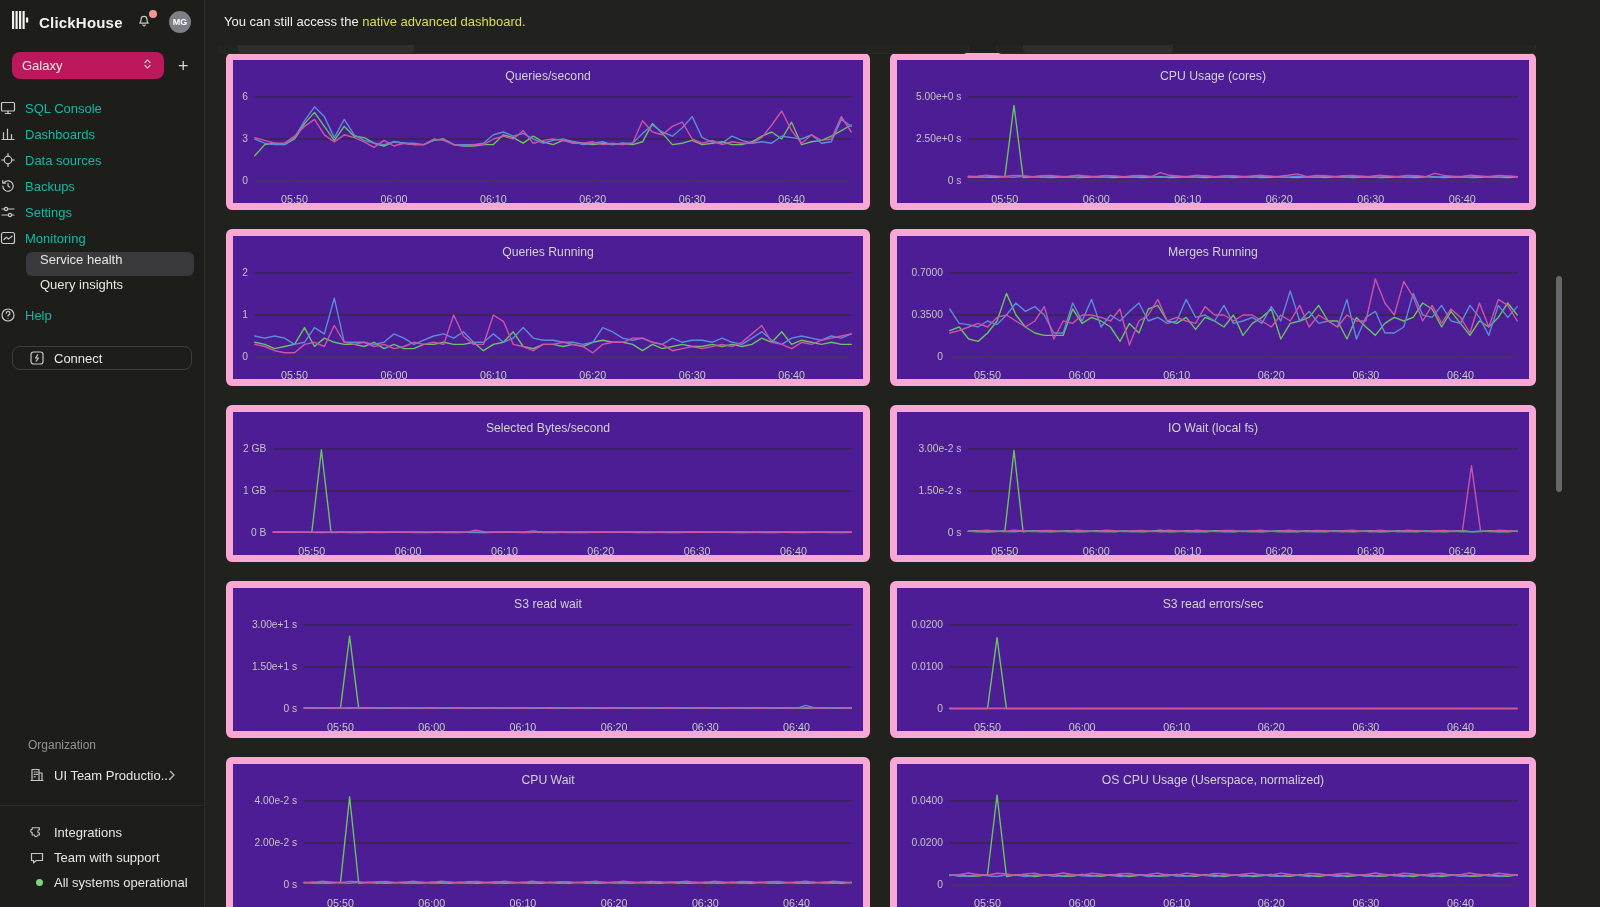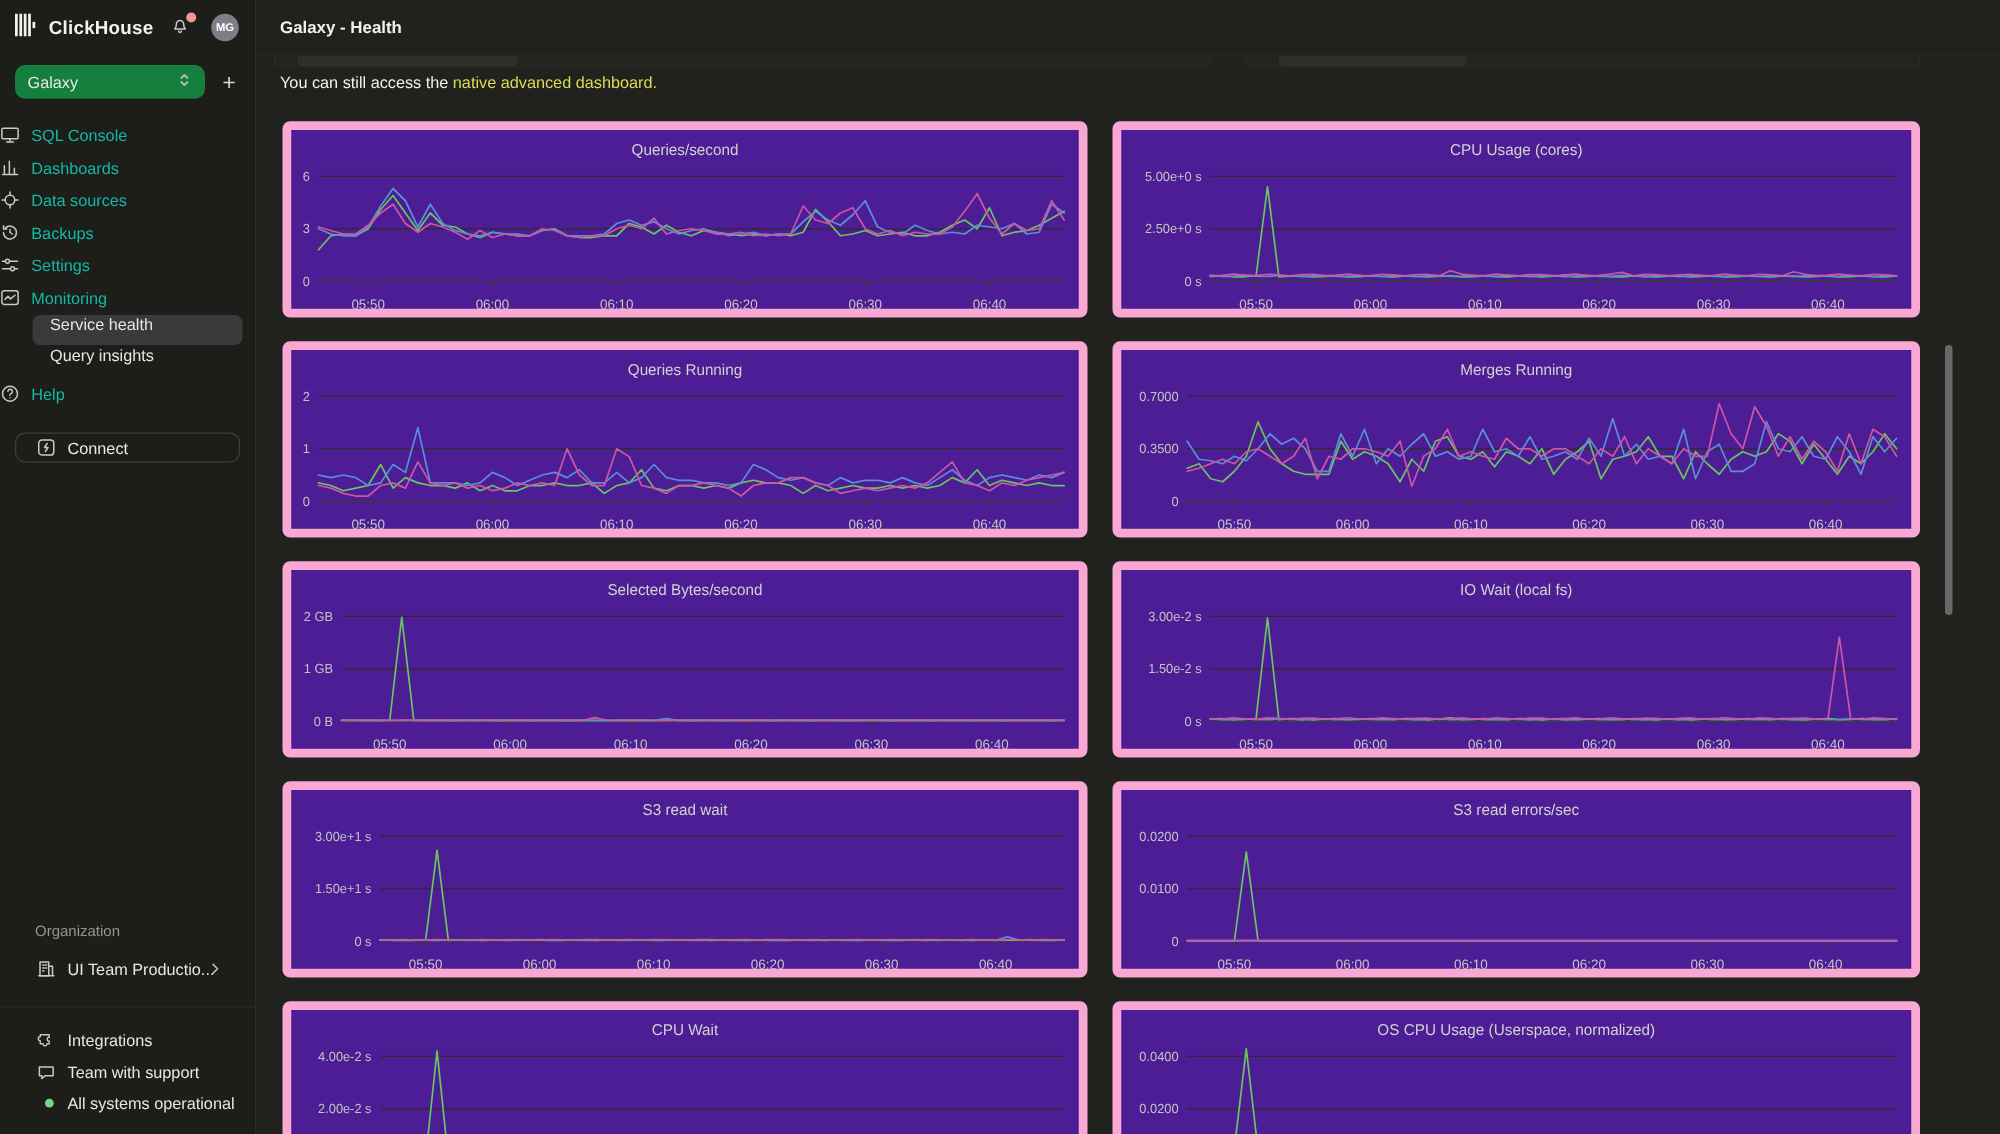--- a/index.html
+++ b/index.html
@@ -8,21 +8,21 @@
   
   .sidebar{position:absolute;left:0;top:0;width:205px;height:907px;background:#1d1d1a;
     border-right:1px solid #2c2c28;}
   .sb-head{display:flex;align-items:center;height:44px;padding:0 12px;position:relative;}
   .brand{font-size:15px;font-weight:bold;color:#f2f2ef;margin-left:8px;letter-spacing:.2px;}
   .bell-wrap{position:absolute;right:50px;top:13px;width:18px;height:18px;}
   .bell-dot{position:absolute;right:-3px;top:-3px;width:8px;height:8px;border-radius:50%;background:#f19895;}
   .avatar{position:absolute;right:13px;top:11px;width:22px;height:22px;border-radius:50%;
     background:#7e7e87;color:#fff;font-size:9px;font-weight:bold;display:flex;align-items:center;justify-content:center;}
   .selector-row{display:flex;align-items:center;margin:8px 12px 0 12px;}
-  .selector{flex:0 0 152px;height:27px;background:#15803d;border-radius:8px;display:flex;align-items:center;
+  .selector{flex:0 0 152px;height:27px;background:#be185d;border-radius:8px;display:flex;align-items:center;
     padding:0 10px;font-size:13px;color:#e8e8e5;}
   .selector .sel-label{flex:1;}
   .plus-btn{margin-left:14px;font-size:18px;color:#d4d4d0;line-height:1;cursor:default;}
   .nav{margin-top:16px;}
   .nav-item{display:flex;align-items:center;height:26px;font-size:13px;color:#14b8a6;}
   .nav-item .icon{width:16px;height:16px;margin-right:9px;flex:0 0 16px;display:flex;align-items:center;}
   .sub-item{display:flex;height:24px;margin:1px 10px 1px 26px;padding-left:14px;
     font-size:13px;color:#e6e6e3;border-radius:6px;}
   .sub-item.selected{background:#3a3a3c;}
   .connect-btn{display:flex;align-items:center;height:24px;margin:18px 12px 0 12px;border:1px solid #3e3e3a;
@@ -212,23 +212,20 @@
       <span class="icon">
           <span class="status-dot"></span>
         </span>
       <span>All systems operational</span>
     </div>
     <div class="foot-pad"></div>
   </div>
 </div>
 
 <div class="main">
-  <div class="topbar">
-    <span>Galaxy - Health</span>
-  </div>
 
   <div class="remnant" style="left:14px;width:750px;">
     <div class="pill" style="left:18px;width:176px;border-radius:0 0 4px 4px;"></div>
   </div>
   <div class="remnant" style="left:791px;width:540px;">
     <div class="pill" style="left:26px;width:150px;border-radius:0 0 4px 4px;"></div>
   </div>
 
 
   <div class="notice">

